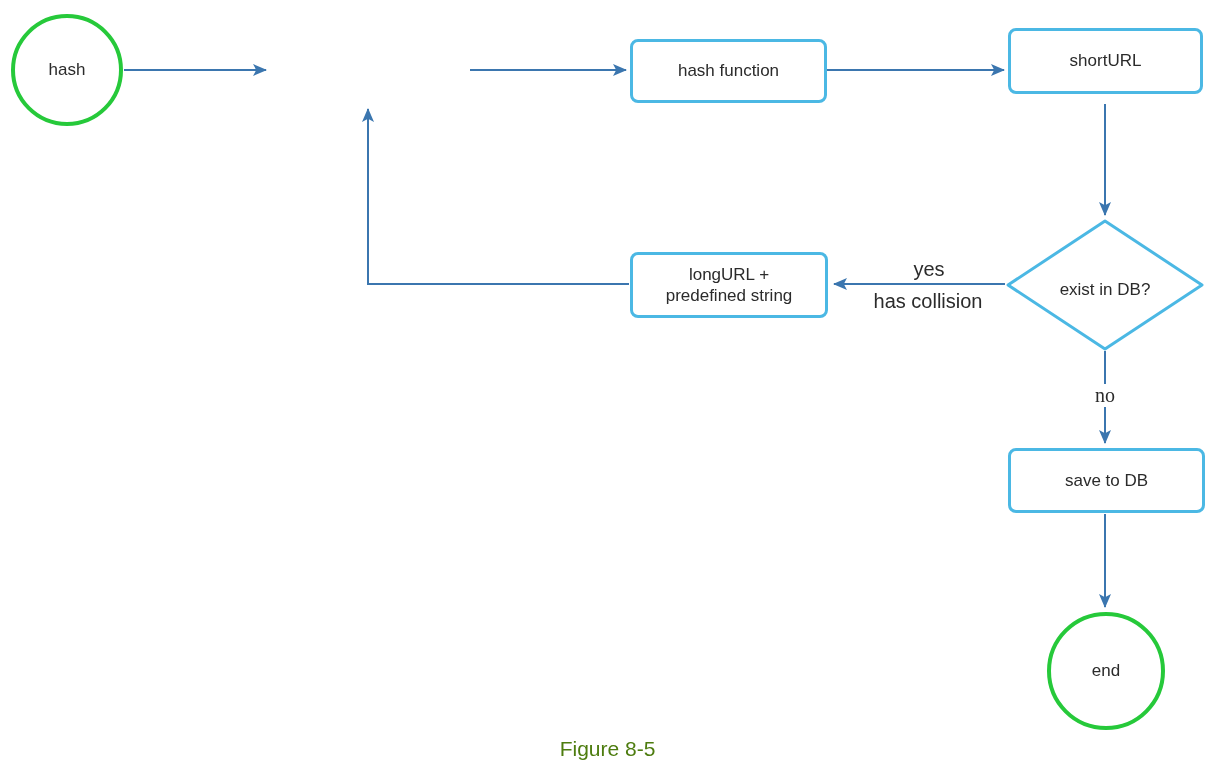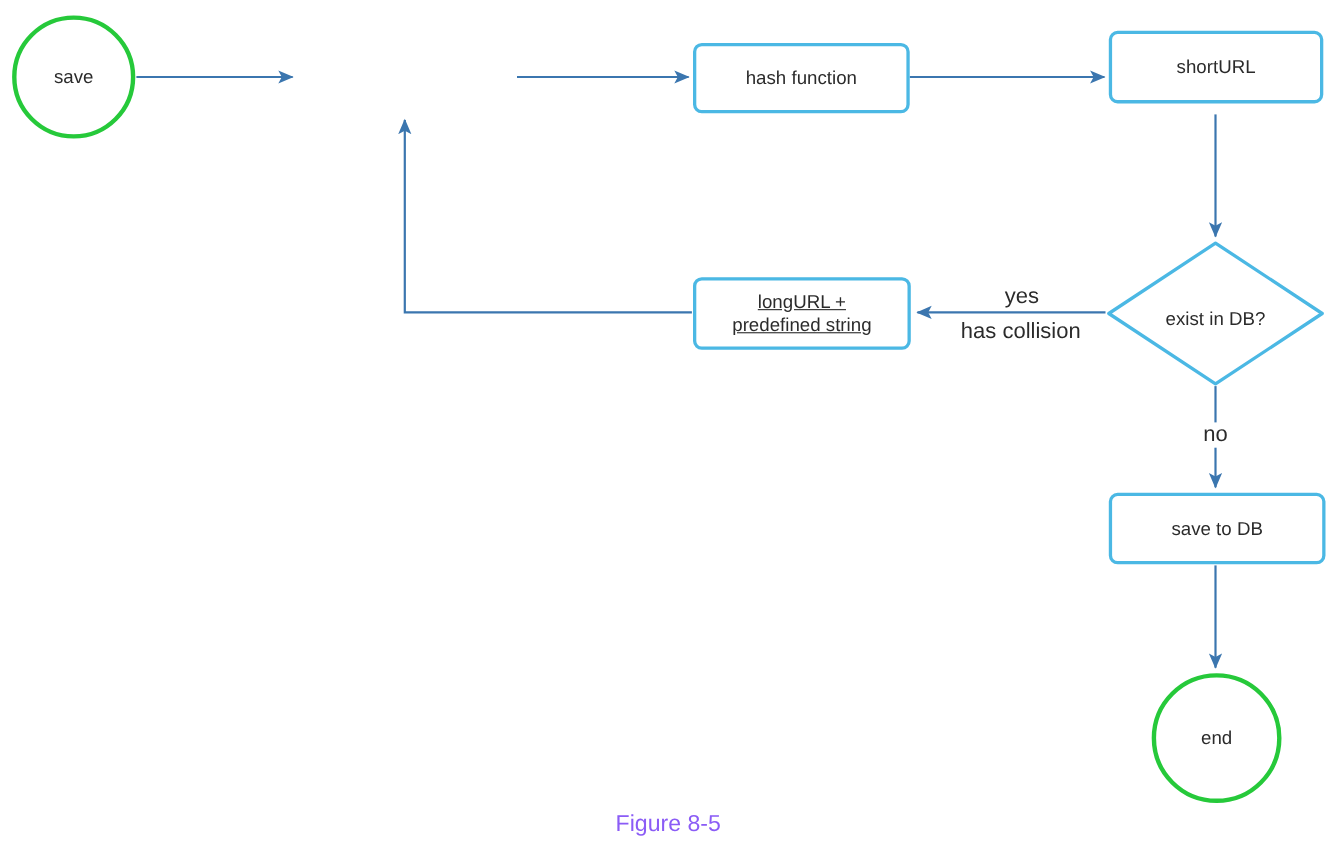--- a/index.html
+++ b/index.html
@@ -62,38 +62,38 @@
   }
   .decision-label {
     background: transparent;
   }
   .edge-label {
     position: absolute;
     font-size: 20px;
     color: var(--text);
     text-align: center;
   }
-  .edge-label.boxed { background: #ffffff; padding: 0 4px; }
+  .edge-label.boxed { background: #ffffff; padding: 0 4px; font-family: Liberation Serif, serif; }
 
   .caption {
     position: absolute;
     left: 0;
     top: 737px;
     width: 1215px;
     text-align: center;
     font-size: 21px;
-    color: #8b5cf6;
+    color: #4d7c0f;
   }
 
   
   .n-start     { left: 11px;   top: 14px;  width: 112px; height: 112px; }
   .n-input     { left: 270px;  top: 39px;  width: 200px; height: 64px; }
   .n-hash      { left: 630px;  top: 39px;  width: 197px; height: 64px; }
   .n-short     { left: 1008px; top: 28px;  width: 195px; height: 66px; }
-  .n-collision { left: 630px;  top: 252px; width: 198px; height: 66px; text-decoration: underline; }
+  .n-collision { left: 630px;  top: 252px; width: 198px; height: 66px; }
   .n-save      { left: 1008px; top: 448px; width: 197px; height: 65px; }
   .n-end       { left: 1047px; top: 612px; width: 118px; height: 118px; }
   .n-decision-label { left: 1025px; top: 270px; width: 160px; height: 30px; align-items: flex-end; }
 
   .l-yes       { left: 899px;  top: 258px; width: 60px; }
   .l-collision { left: 855px;  top: 290px; width: 146px; }
   .l-no        { left: 1083px; top: 384px; width: 44px; }
 </style>
 </head>
 <body>
@@ -113,21 +113,21 @@
     <path class="edge" d="M 1105 104 V 215" marker-end="url(#arrowhead)"></path>
     <path class="edge" d="M 1005 284 H 834" marker-end="url(#arrowhead)"></path>
     <path class="edge" d="M 629 284 H 368 V 109" marker-end="url(#arrowhead)"></path>
     <path class="edge" d="M 1105 351 V 443" marker-end="url(#arrowhead)"></path>
     <path class="edge" d="M 1105 514 V 607" marker-end="url(#arrowhead)"></path>
 
     <polygon class="decision-shape" points="1105,221 1202,285 1105,349 1008,285"></polygon>
   </svg>
 
   <div class="node terminal n-start">
-    <span>save</span>
+    <span>hash</span>
   </div>
 
 
   <div class="node process n-hash">
     <span>hash function</span>
   </div>
 
   <div class="node process n-short">
     <span>shortURL</span>
   </div>

